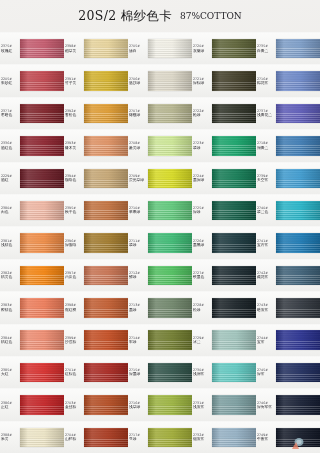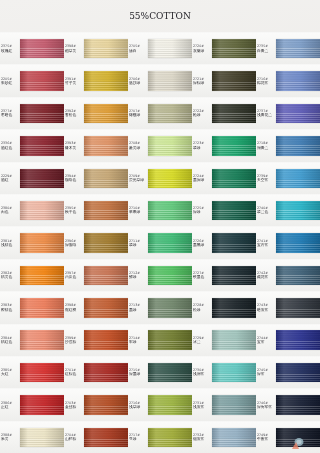--- a/index.html
+++ b/index.html
@@ -88,21 +88,22 @@
     position:absolute; right:14px; bottom:3px;
     width:16px; height:14px; pointer-events:none;
   }
 </style>
 </head>
 <body>
 
 <div id="sheet">
 
   <div id="header">
-    <span id="title-sub">55%COTTON</span>
+    <span id="title-main">20S/2  棉纱色卡</span>
+    <span id="title-sub">87%COTTON</span>
   </div>
 
   <div id="grid">
       <div class="col" style="flex: 1 1 0px;">
         <div class="card">
           <div class="lbl">
             <div class="code">2375#</div>
             <div class="cname">玫瑰红</div>
           </div>
           <div class="skein-wrap">

